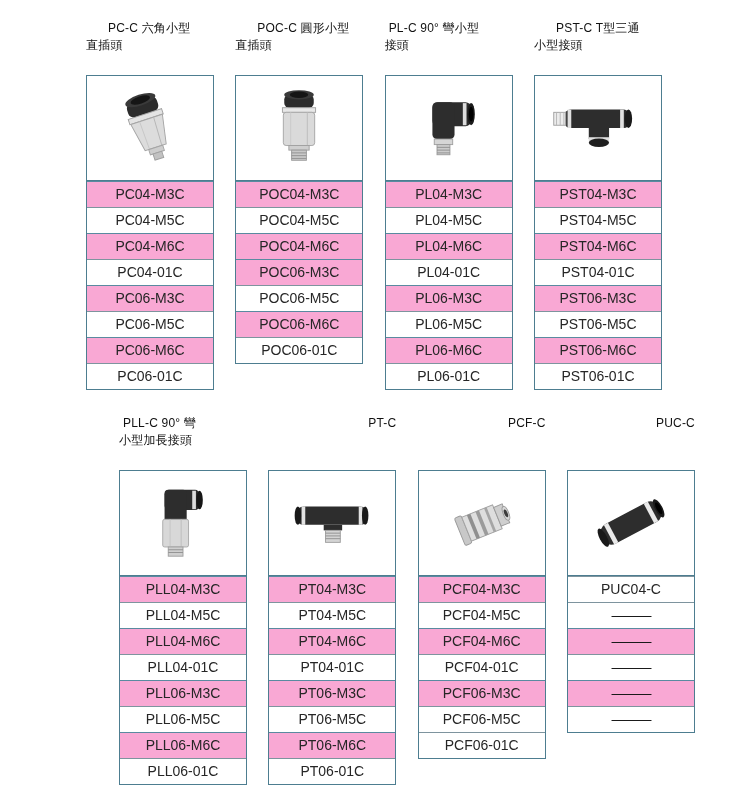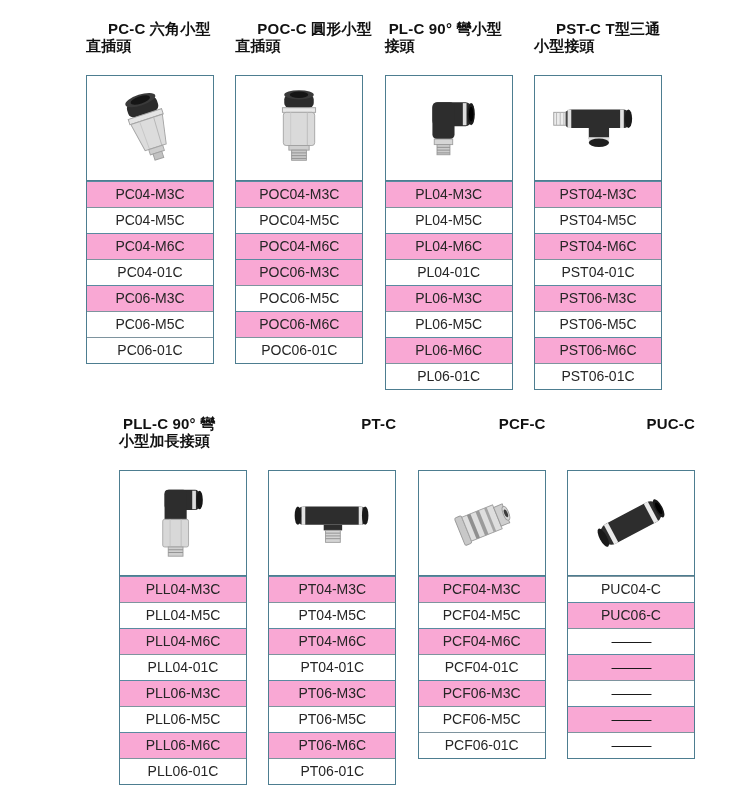--- a/index.html
+++ b/index.html
@@ -6,21 +6,21 @@
   body{
     width:750px;height:802px;background:#ffffff;position:relative;
     font-family:"Liberation Sans", sans-serif;color:#262626;overflow:hidden;
   }
   .section{position:absolute;left:86px;width:576px;}
   #section-1{top:20px;}
   #section-2{top:415px;margin-left:33px;}
   .cols{display:flex;justify-content:space-between;}
   .col{width:128px;}
   .col-header{
-    height:55px;font-weight:bold;font-size:15px;line-height:17px;
+    height:55px;font-weight:normal;font-size:12px;line-height:17px;
     color:#111111;letter-spacing:0.2px;white-space:nowrap;
   }
   .col-header .l1,.col-header .l2{display:block;}
   .h-indent-lg .l1{padding-left:22px;}
   .h-indent-sm .l1{padding-left:4px;}
   .h-center{text-align:right;}
   .box{border:1px solid #4d7d90;background:#ffffff;}
   .img-cell{
     height:104px;display:flex;align-items:center;justify-content:center;
     background:#ffffff;border-bottom:1px solid #4d7d90;
@@ -61,20 +61,21 @@
               <rect x="59" y="80" width="10" height="7" fill="#c2c2c2" stroke="#9f9f9f"></rect>
             </g>
           </svg>
         </div>
         <div class="cell blue">PC04-M3C</div>
         <div class="cell">PC04-M5C</div>
         <div class="cell blue">PC04-M6C</div>
         <div class="cell">PC04-01C</div>
         <div class="cell blue">PC06-M3C</div>
         <div class="cell">PC06-M5C</div>
+        <div class="cell blue">PC06-M6C</div>
         <div class="cell">PC06-01C</div>
       </div>
     </div>
 
     <div class="col">
       <div class="col-header h-indent-lg">
         <span class="l1">POC-C 圓形小型</span>
         <span class="l2">直插頭</span>
       </div>
       <div class="box">
@@ -287,21 +288,20 @@
               <rect x="28" y="40" width="72" height="24" rx="11" fill="#2d2d2d"></rect>
               <rect x="37" y="40" width="5" height="24" fill="#eaeaea"></rect>
               <rect x="86" y="40" width="5" height="24" fill="#eaeaea"></rect>
               <ellipse cx="30" cy="52" rx="4" ry="11" fill="#191919"></ellipse>
               <ellipse cx="98" cy="52" rx="4" ry="11" fill="#191919"></ellipse>
               <ellipse cx="98" cy="52" rx="2.5" ry="7" fill="#000000"></ellipse>
             </g>
           </svg>
         </div>
         <div class="cell">PUC04-C</div>
-        <div class="cell blue">PUC06-C</div>
         <div class="cell dash">———</div>
         <div class="cell blue dash">———</div>
         <div class="cell dash">———</div>
         <div class="cell blue dash">———</div>
         <div class="cell dash">———</div>
       </div>
     </div>
 
   </div>
 </div>

